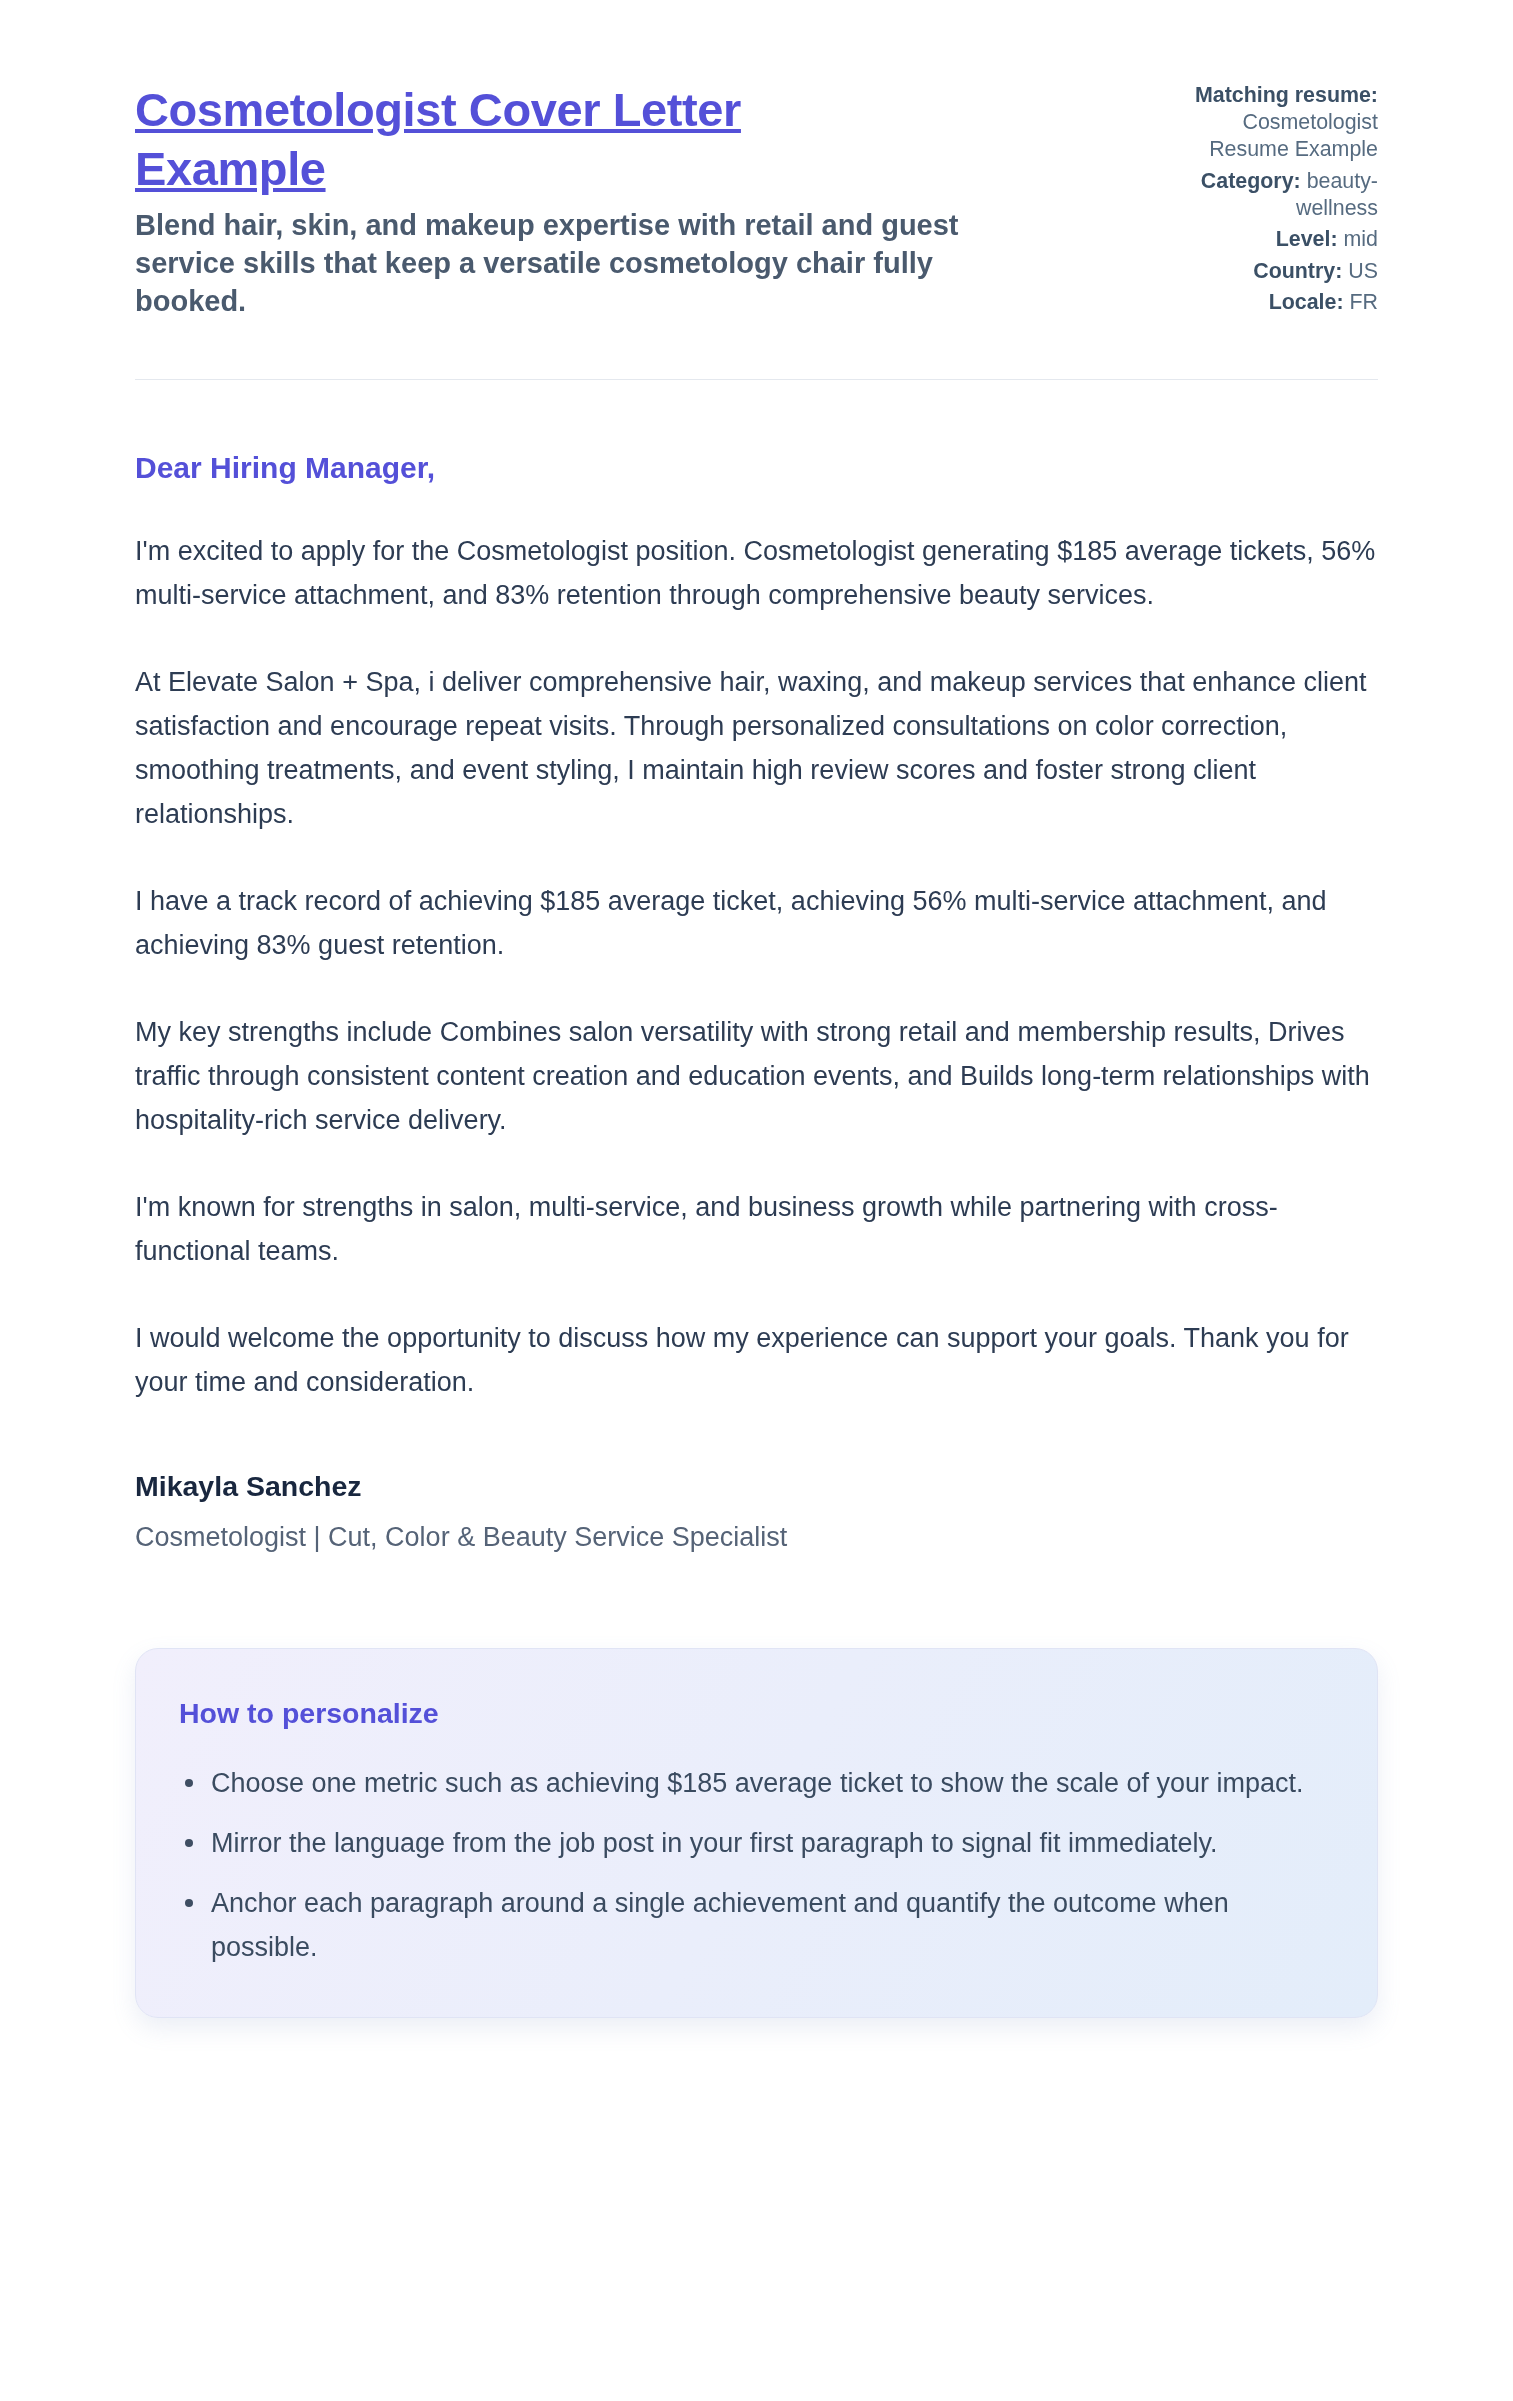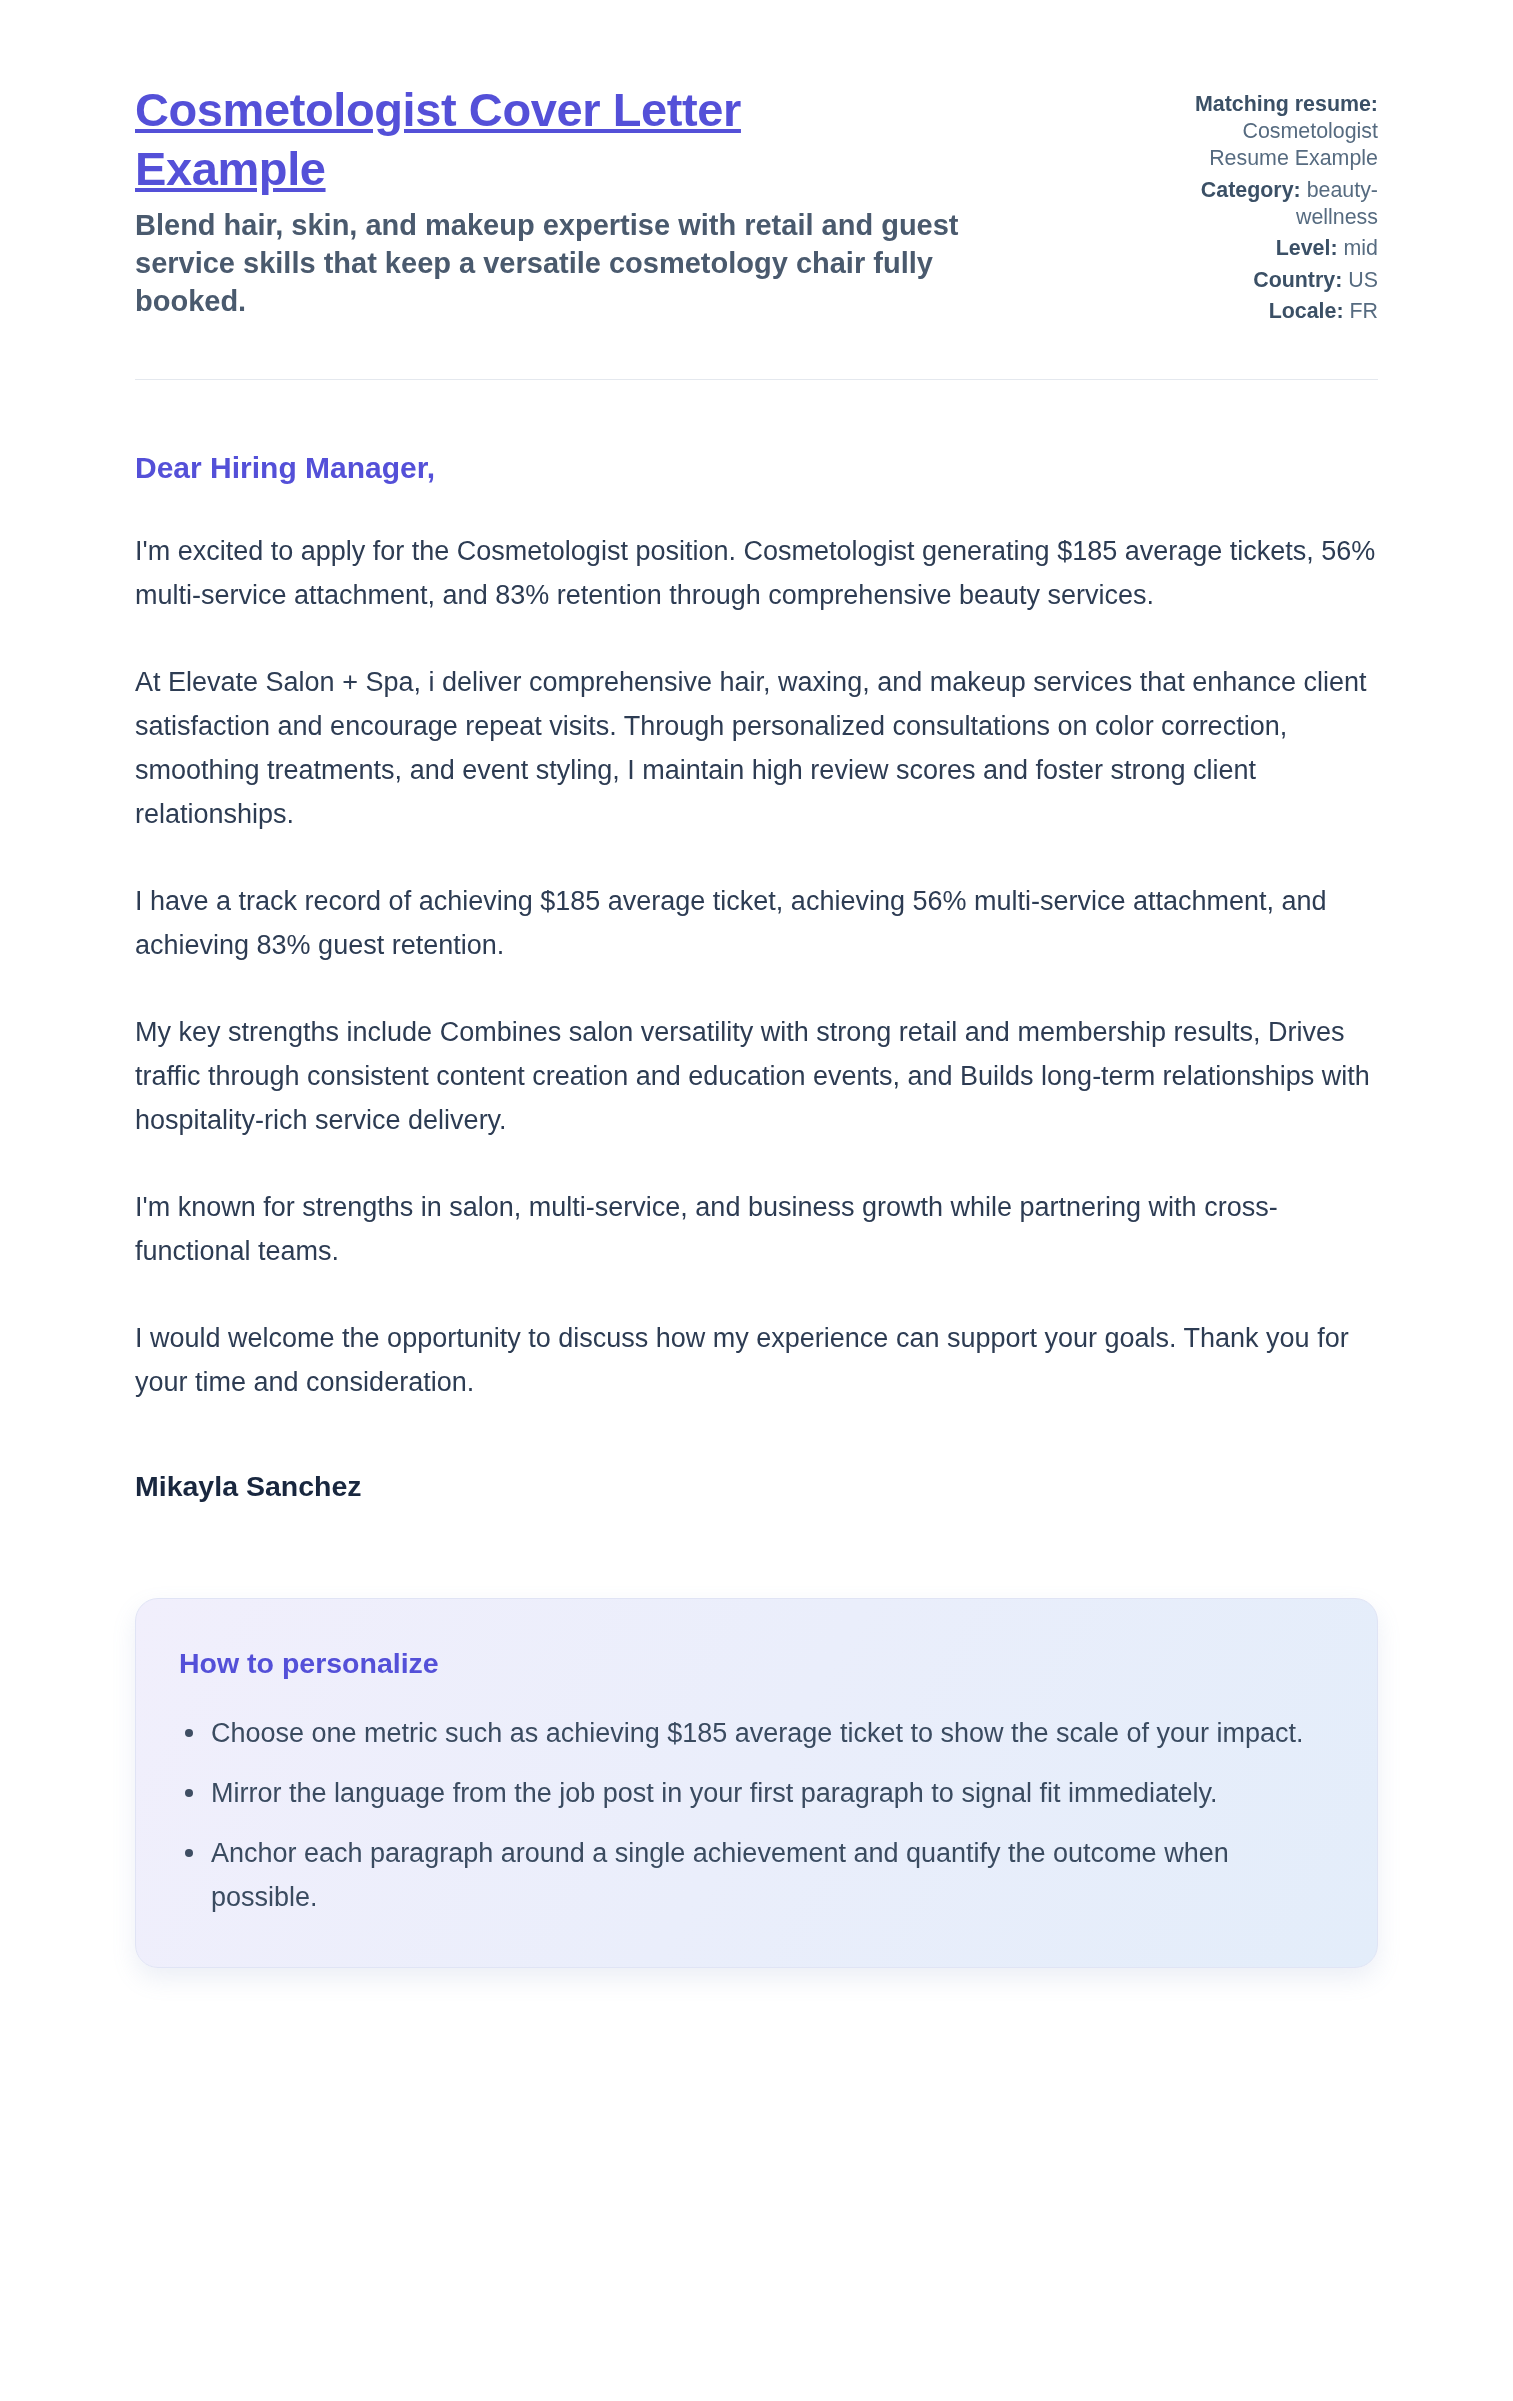--- a/index.html
+++ b/index.html
@@ -31,21 +31,21 @@
     margin:0;color:var(--accent);
     font-size:47px;line-height:59px;font-weight:700;
     max-width:730px;letter-spacing:-0.4px;text-decoration:underline;
   }
   .subtitle{
     margin:8px 0 16px;color:var(--subtitle-text);
     font-size:29px;line-height:38px;font-weight:700;
     max-width:899px;
   }
   .meta{
-    flex:0 0 auto;width:194px;margin-top:11px;
+    flex:0 0 auto;width:194px;margin-top:2px;
     text-align:right;font-size:21.4px;line-height:27px;color:var(--meta-value);
   }
   .meta-row{margin-bottom:4.5px;}
   .meta-label{font-weight:700;color:var(--meta-label);}
 
   .divider{border:none;border-top:1.8px solid var(--divider);margin:43px 0 0;}
 
   
   .letter{margin-top:68px;}
   .greeting{
@@ -120,20 +120,21 @@
       <h2 class="greeting">Dear Hiring Manager,</h2>
       <p class="body-p">I'm excited to apply for the Cosmetologist position. Cosmetologist generating $185 average tickets, 56% multi-service attachment, and 83% retention through comprehensive beauty services.</p>
       <p class="body-p">At Elevate Salon + Spa, i deliver comprehensive hair, waxing, and makeup services that enhance client satisfaction and encourage repeat visits. Through personalized consultations on color correction, smoothing treatments, and event styling, I maintain high review scores and foster strong client relationships.</p>
       <p class="body-p">I have a track record of achieving $185 average ticket, achieving 56% multi-service attachment, and achieving 83% guest retention.</p>
       <p class="body-p">My key strengths include Combines salon versatility with strong retail and membership results, Drives traffic through consistent content creation and education events, and Builds long-term relationships with hospitality-rich service delivery.</p>
       <p class="body-p">I'm known for strengths in salon, multi-service, and business growth while partnering with cross-functional teams.</p>
       <p class="body-p">I would welcome the opportunity to discuss how my experience can support your goals. Thank you for your time and consideration.</p>
 
       <div class="signature">
         <div class="sig-name">Mikayla Sanchez</div>
+        <div class="sig-role">Cosmetologist | Cut, Color &amp; Beauty Service Specialist</div>
       </div>
     </div>
 
 
     <div class="tips">
       <h3>How to personalize</h3>
       <ul>
         <li><span>Choose one metric such as achieving $185 average ticket to show the scale of your impact.</span></li>
         <li><span>Mirror the language from the job post in your first paragraph to signal fit immediately.</span></li>
         <li><span>Anchor each paragraph around a single achievement and quantify the outcome when possible.</span></li>

